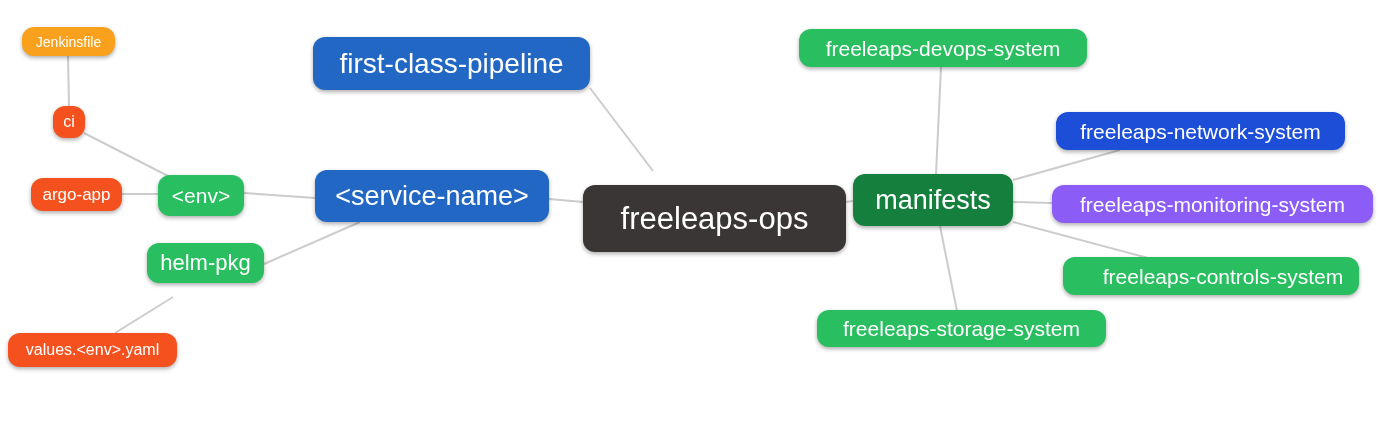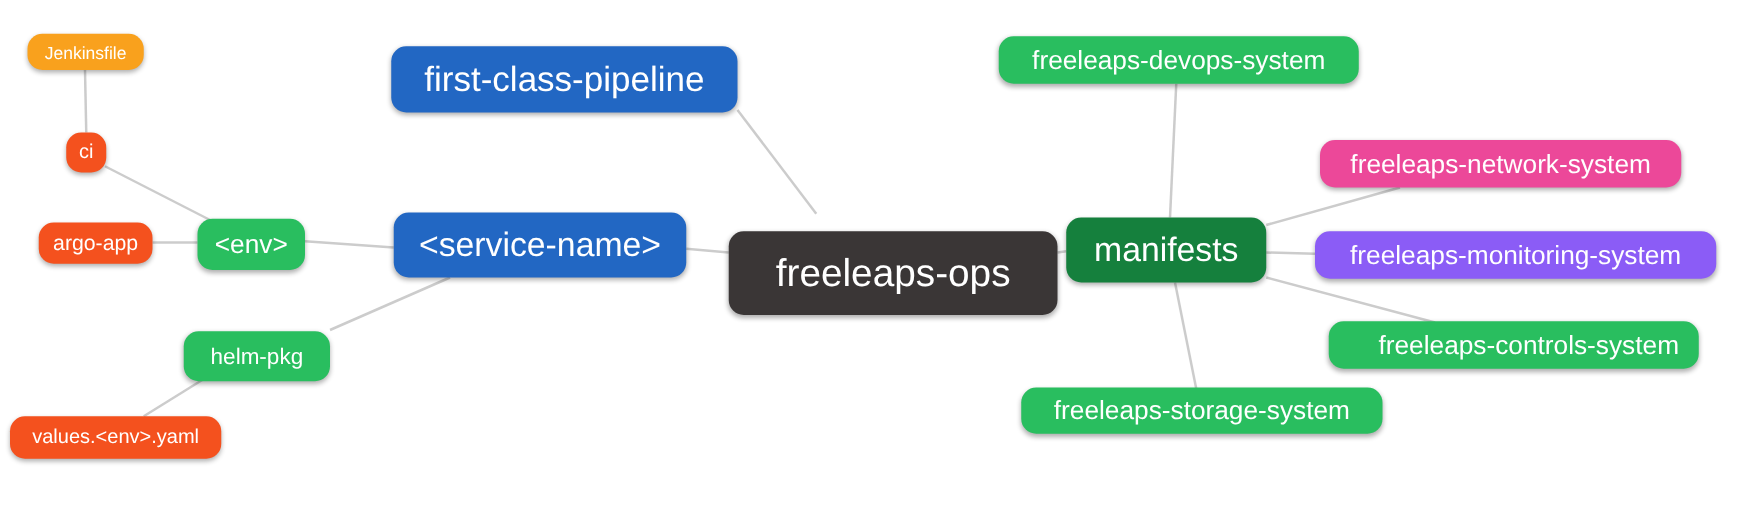--- a/index.html
+++ b/index.html
@@ -77,42 +77,42 @@
       </div>
       <div class="node" style="left: 53px; top: 106px; width: 32px; height: 32px; background: rgb(244, 81, 30); color: rgb(255, 255, 255); font-size: 16px;">
         <span>ci</span>
       </div>
       <div class="node" style="left: 31px; top: 178px; width: 91px; height: 33px; background: rgb(244, 81, 30); color: rgb(255, 255, 255); font-size: 17px;">
         <span>argo-app</span>
       </div>
       <div class="node" style="left: 158px; top: 175px; width: 86px; height: 41px; background: rgb(41, 190, 95); color: rgb(255, 255, 255); font-size: 21px;">
         <span>&lt;env&gt;</span>
       </div>
-      <div class="node" style="left: 147px; top: 265px; width: 117px; height: 40px; background: rgb(41, 190, 95); color: rgb(255, 255, 255); font-size: 18px;">
+      <div class="node" style="left: 147px; top: 243px; width: 117px; height: 40px; background: rgb(41, 190, 95); color: rgb(255, 255, 255); font-size: 22px;">
         <span>helm-pkg</span>
       </div>
       <div class="node" style="left: 8px; top: 333px; width: 169px; height: 34px; background: rgb(244, 81, 30); color: rgb(255, 255, 255); font-size: 16px;">
         <span>values.&lt;env&gt;.yaml</span>
       </div>
       <div class="node" style="left: 313px; top: 37px; width: 277px; height: 53px; background: rgb(34, 103, 195); color: rgb(255, 255, 255); font-size: 28px;">
         <span>first-class-pipeline</span>
       </div>
       <div class="node" style="left: 315px; top: 170px; width: 234px; height: 52px; background: rgb(34, 103, 195); color: rgb(255, 255, 255); font-size: 27px;">
         <span>&lt;service-name&gt;</span>
       </div>
       <div class="node" style="left: 583px; top: 171px; width: 263px; height: 67px; background: rgb(58, 54, 54); color: rgb(255, 255, 255); font-size: 31px; margin-top: 14px;">
         <span>freeleaps-ops</span>
       </div>
       <div class="node" style="left: 853px; top: 174px; width: 160px; height: 52px; background: #15803d; color: rgb(255, 255, 255); font-size: 27px;">
         <span>manifests</span>
       </div>
       <div class="node" style="left: 799px; top: 29px; width: 288px; height: 38px; background: rgb(41, 190, 95); color: rgb(255, 255, 255); font-size: 21px;">
         <span>freeleaps-devops-system</span>
       </div>
-      <div class="node" style="left: 1056px; top: 112px; width: 289px; height: 38px; background: #ec4899; color: rgb(255, 255, 255); font-size: 21px;">
+      <div class="node" style="left: 1056px; top: 112px; width: 289px; height: 38px; background: #1d4ed8; color: rgb(255, 255, 255); font-size: 21px;">
         <span>freeleaps-network-system</span>
       </div>
       <div class="node" style="left: 1052px; top: 185px; width: 321px; height: 38px; background: #8b5cf6; color: rgb(255, 255, 255); font-size: 21px;">
         <span>freeleaps-monitoring-system</span>
       </div>
       <div class="node" style="left: 1063px; top: 257px; width: 296px; height: 38px; background: rgb(41, 190, 95); color: rgb(255, 255, 255); font-size: 21px; padding-left: 24px;">
         <span>freeleaps-controls-system</span>
       </div>
       <div class="node" style="left: 817px; top: 310px; width: 289px; height: 37px; background: rgb(41, 190, 95); color: rgb(255, 255, 255); font-size: 21px;">
         <span>freeleaps-storage-system</span>

